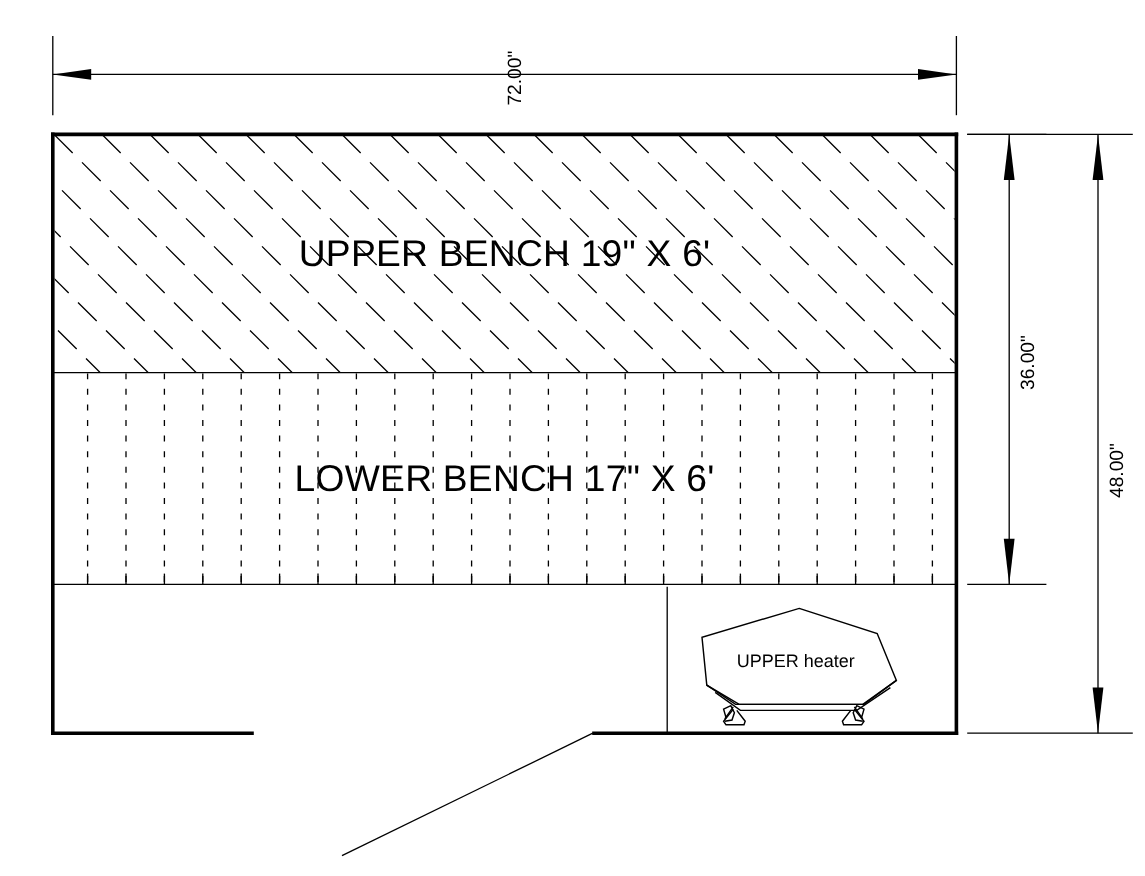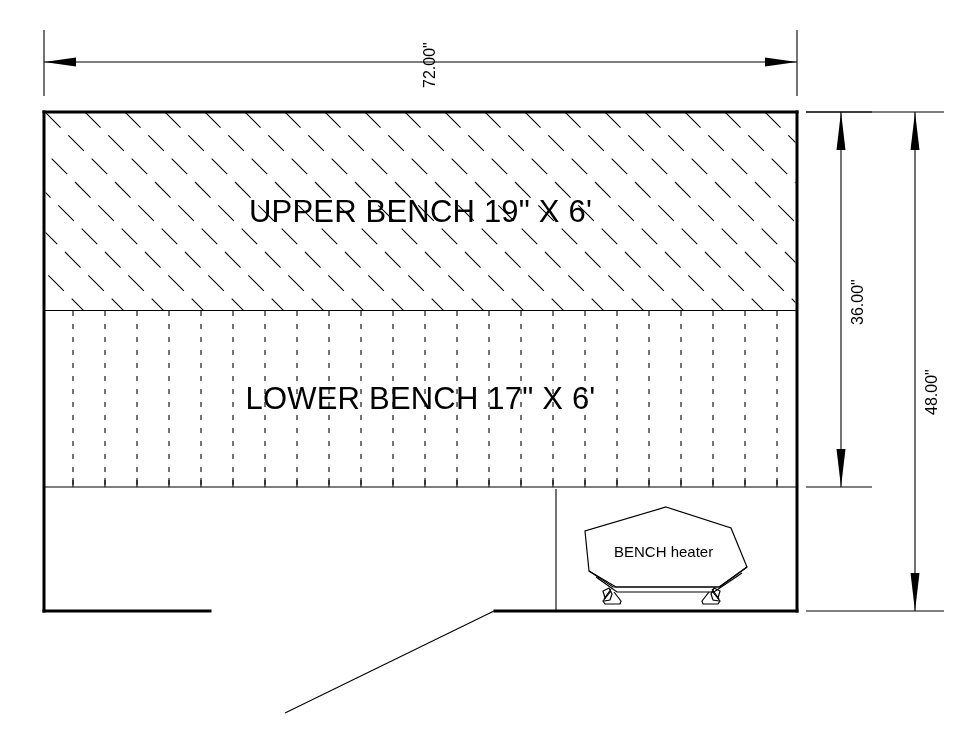--- a/index.html
+++ b/index.html
@@ -273,15 +273,15 @@
   <div class="bench-label" style="left:44px; top:194px; width:753px;">UPPER BENCH 19" X 6'</div>
 
   <div class="bench-label" style="left:44px; top:381px; width:753px;">LOWER BENCH 17" X 6'</div>
 
   <div class="dim-label rot" style="left:421px; top:88px;">72.00"</div>
 
   <div class="dim-label rot" style="left:849px; top:325px;">36.00"</div>
 
   <div class="dim-label rot" style="left:923px; top:415px;">48.00"</div>
 
-  <div class="heater-label" style="left:614px; top:543px;">BENCH heater</div>
+  <div class="heater-label" style="left:614px; top:543px;">UPPER heater</div>
 
 </div>
 
 </body></html>

